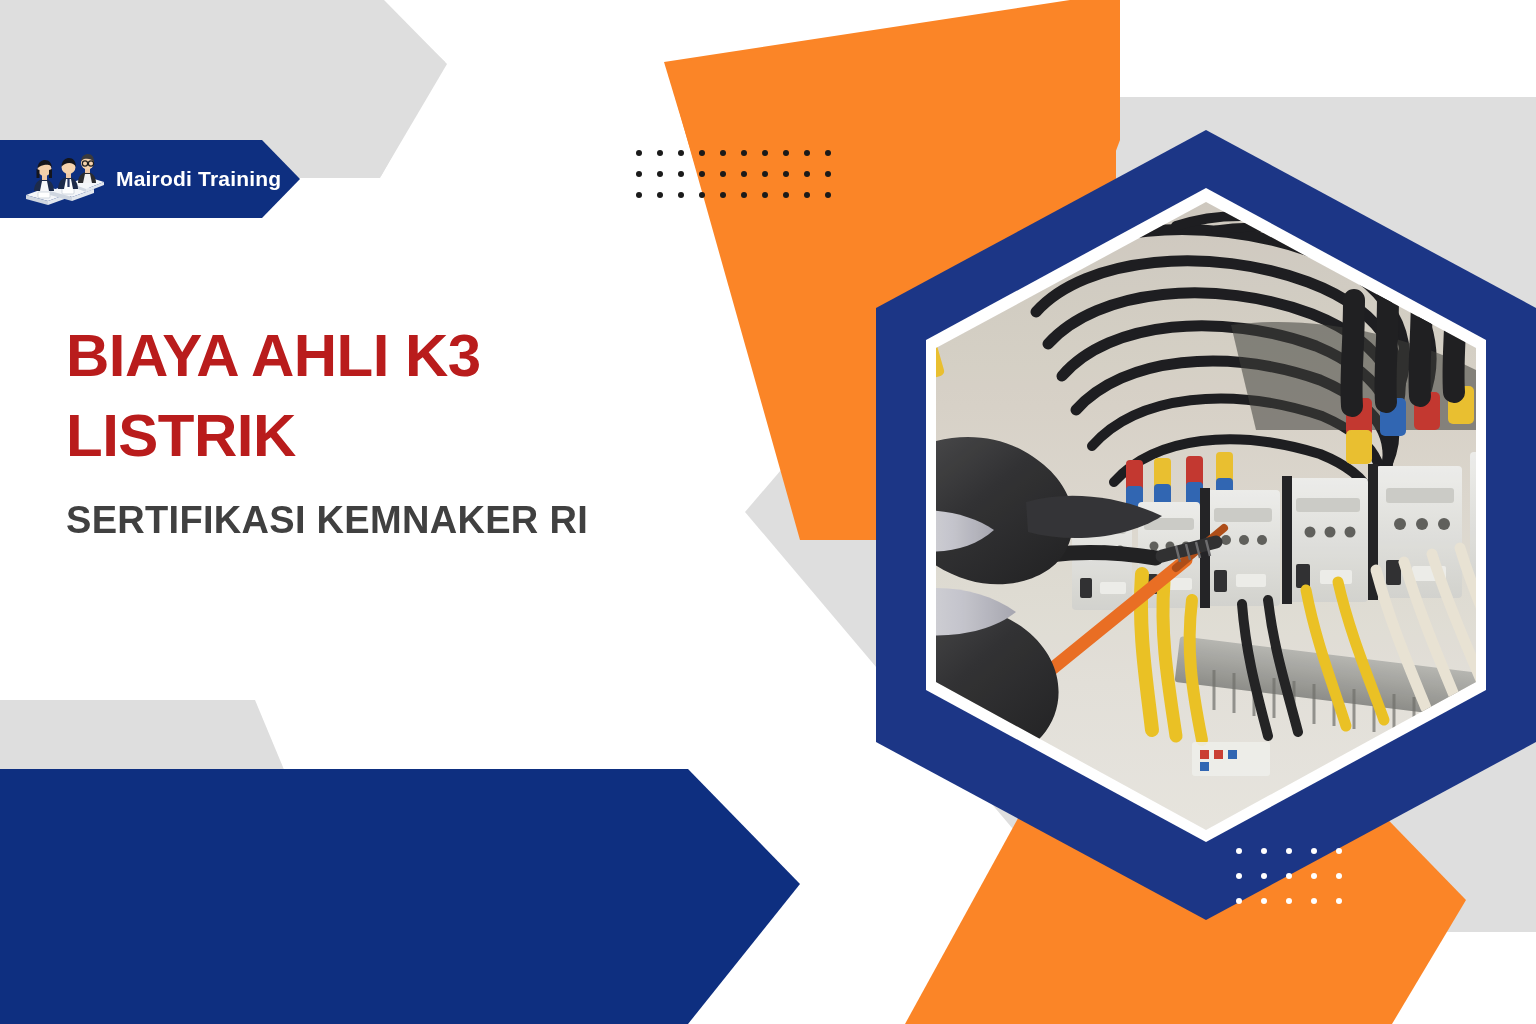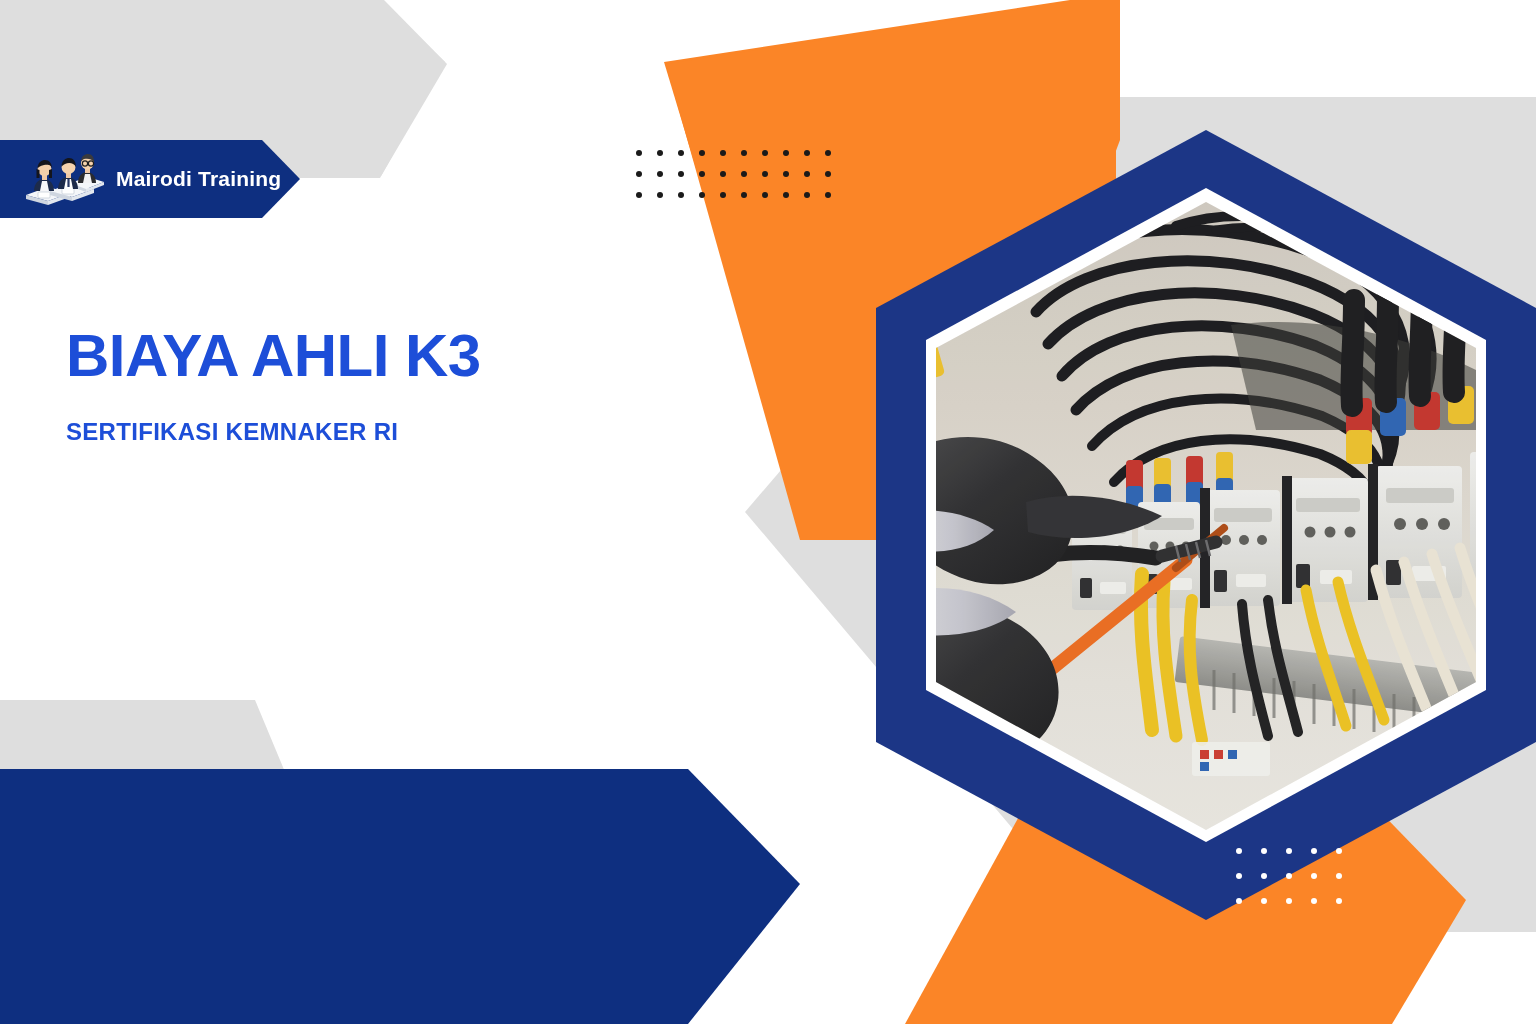--- a/index.html
+++ b/index.html
@@ -67,29 +67,29 @@
     left: 66px;
     top: 316px;
     width: 700px;
     z-index: 5;
   }
   .headline-main {
     margin: 0;
     font-size: 60px;
     line-height: 1.33;
     font-weight: bold;
-    color: #1d4ed8;
+    color: #b91c1c;
     letter-spacing: -0.5px;
   }
   .headline-sub {
     margin: 22px 0 0 0;
-    font-size: 24px;
+    font-size: 38px;
     line-height: 1.2;
     font-weight: bold;
-    color: #1d4ed8;
+    color: #404040;
     letter-spacing: 0.3px;
   }
 
   
   .website-block {
     position: absolute;
     left: 82px;
     top: 815px;
     z-index: 6;
   }
@@ -476,20 +476,21 @@
         <path d="M61,32 L63,23 L68,23 L70,32 Z" fill="#f2f2f4"></path>
       </g>
     </svg>
 
     <span class="logo-text">Mairodi Training</span>
   </div>
 
   <div class="headline-block">
     <h1 class="headline-main">
       <span>BIAYA AHLI K3</span><br>
+      <span>LISTRIK</span>
     </h1>
     <h2 class="headline-sub">SERTIFIKASI KEMNAKER RI</h2>
   </div>
 
   <div class="website-block">
   </div>
 
 </div>
 
 </body></html>

